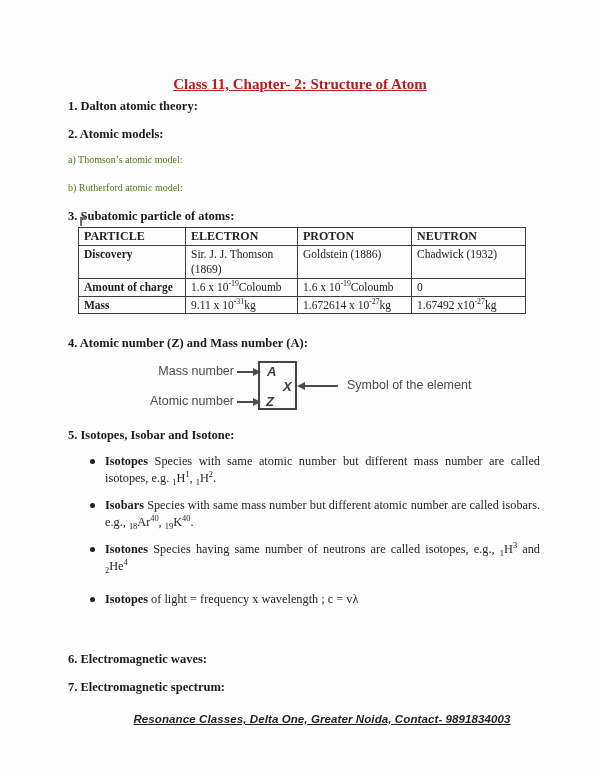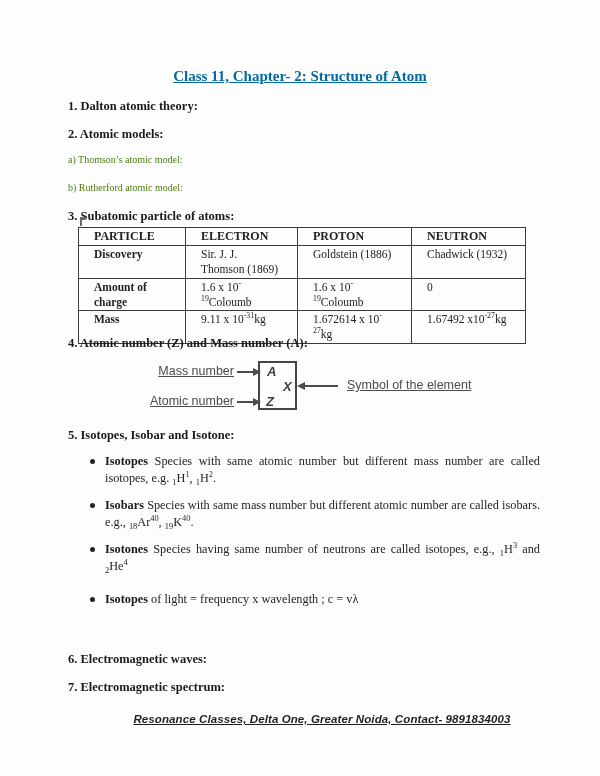--- a/index.html
+++ b/index.html
@@ -2,49 +2,49 @@
 <html><head>
 <meta charset="utf-8">
 <style>
   * { margin:0; padding:0; box-sizing:border-box; }
   html,body { background:#ffffff; }
   .page {
     position:relative; width:600px; height:776px; background:#fdfdfd;
     color:#1d1d1d; font-family:"Liberation Serif", serif; overflow:hidden;
   }
   .title {
-    position:absolute; top:68px; left:0; right:0; text-align:center;
-    font-size:15px; font-weight:bold; text-decoration:underline; color:#0369a1;
+    position:absolute; top:76px; left:0; right:0; text-align:center;
+    font-size:15px; font-weight:bold; text-decoration:underline; color:#b91c1c;
   }
   .heading {
     position:absolute; left:68px; font-size:12.5px; font-weight:bold; color:#1b1b1b;
   }
   .plainline {
     position:absolute; left:68px; font-size:10px; color:#4d7c0f;
   }
   
   .ptable {
     position:absolute; top:227px; left:78px; width:447px;
     border-collapse:collapse; font-size:11.5px; line-height:1.28; color:#222;
     table-layout:fixed;
   }
   .ptable th, .ptable td {
-    border:1.4px solid #3b3b3b; padding:1px 15px; text-align:left; vertical-align:top;
+    border:1.4px solid #3b3b3b; padding:1px 5px; text-align:left; vertical-align:top;
   }
   .ptable th { font-size:12px; }
   .ptable td.rowlabel { font-weight:bold; }
   sup, sub { font-size:0.68em; line-height:0; }
   .scan-tick { position:absolute; top:217px; left:80px; width:2px; height:9px; background:#6a6a6a; }
   .scan-tick::before { content:""; position:absolute; top:0; left:0; width:5px; height:2px; background:#6a6a6a; }
   
   .diagram {
     position:absolute; top:358px; left:0; width:600px; height:64px;
     font-family:"Liberation Sans", sans-serif; color:#4c4c4c; font-size:12.5px;
   }
-  .diagram .lbl { position:absolute; white-space:nowrap;text-decoration:underline; }
+  .diagram .lbl { position:absolute; white-space:nowrap; }
   .lbl-mass   { top:6px;  left:158px; width:76px; text-align:right; }
   .lbl-atomic { top:36px; left:144px; width:90px; text-align:right; }
   .lbl-symbol { top:20px; left:347px; }
   .sym-box {
     position:absolute; left:258px; top:3px; width:39px; height:49px;
     border:2px solid #454545; background:transparent;
   }
   .sym { position:absolute; font-style:italic; font-weight:bold; font-size:13px; color:#3e3e3e; }
   .sym-a { left:7px;  top:1px; }
   .sym-x { left:23px; top:16px; }

